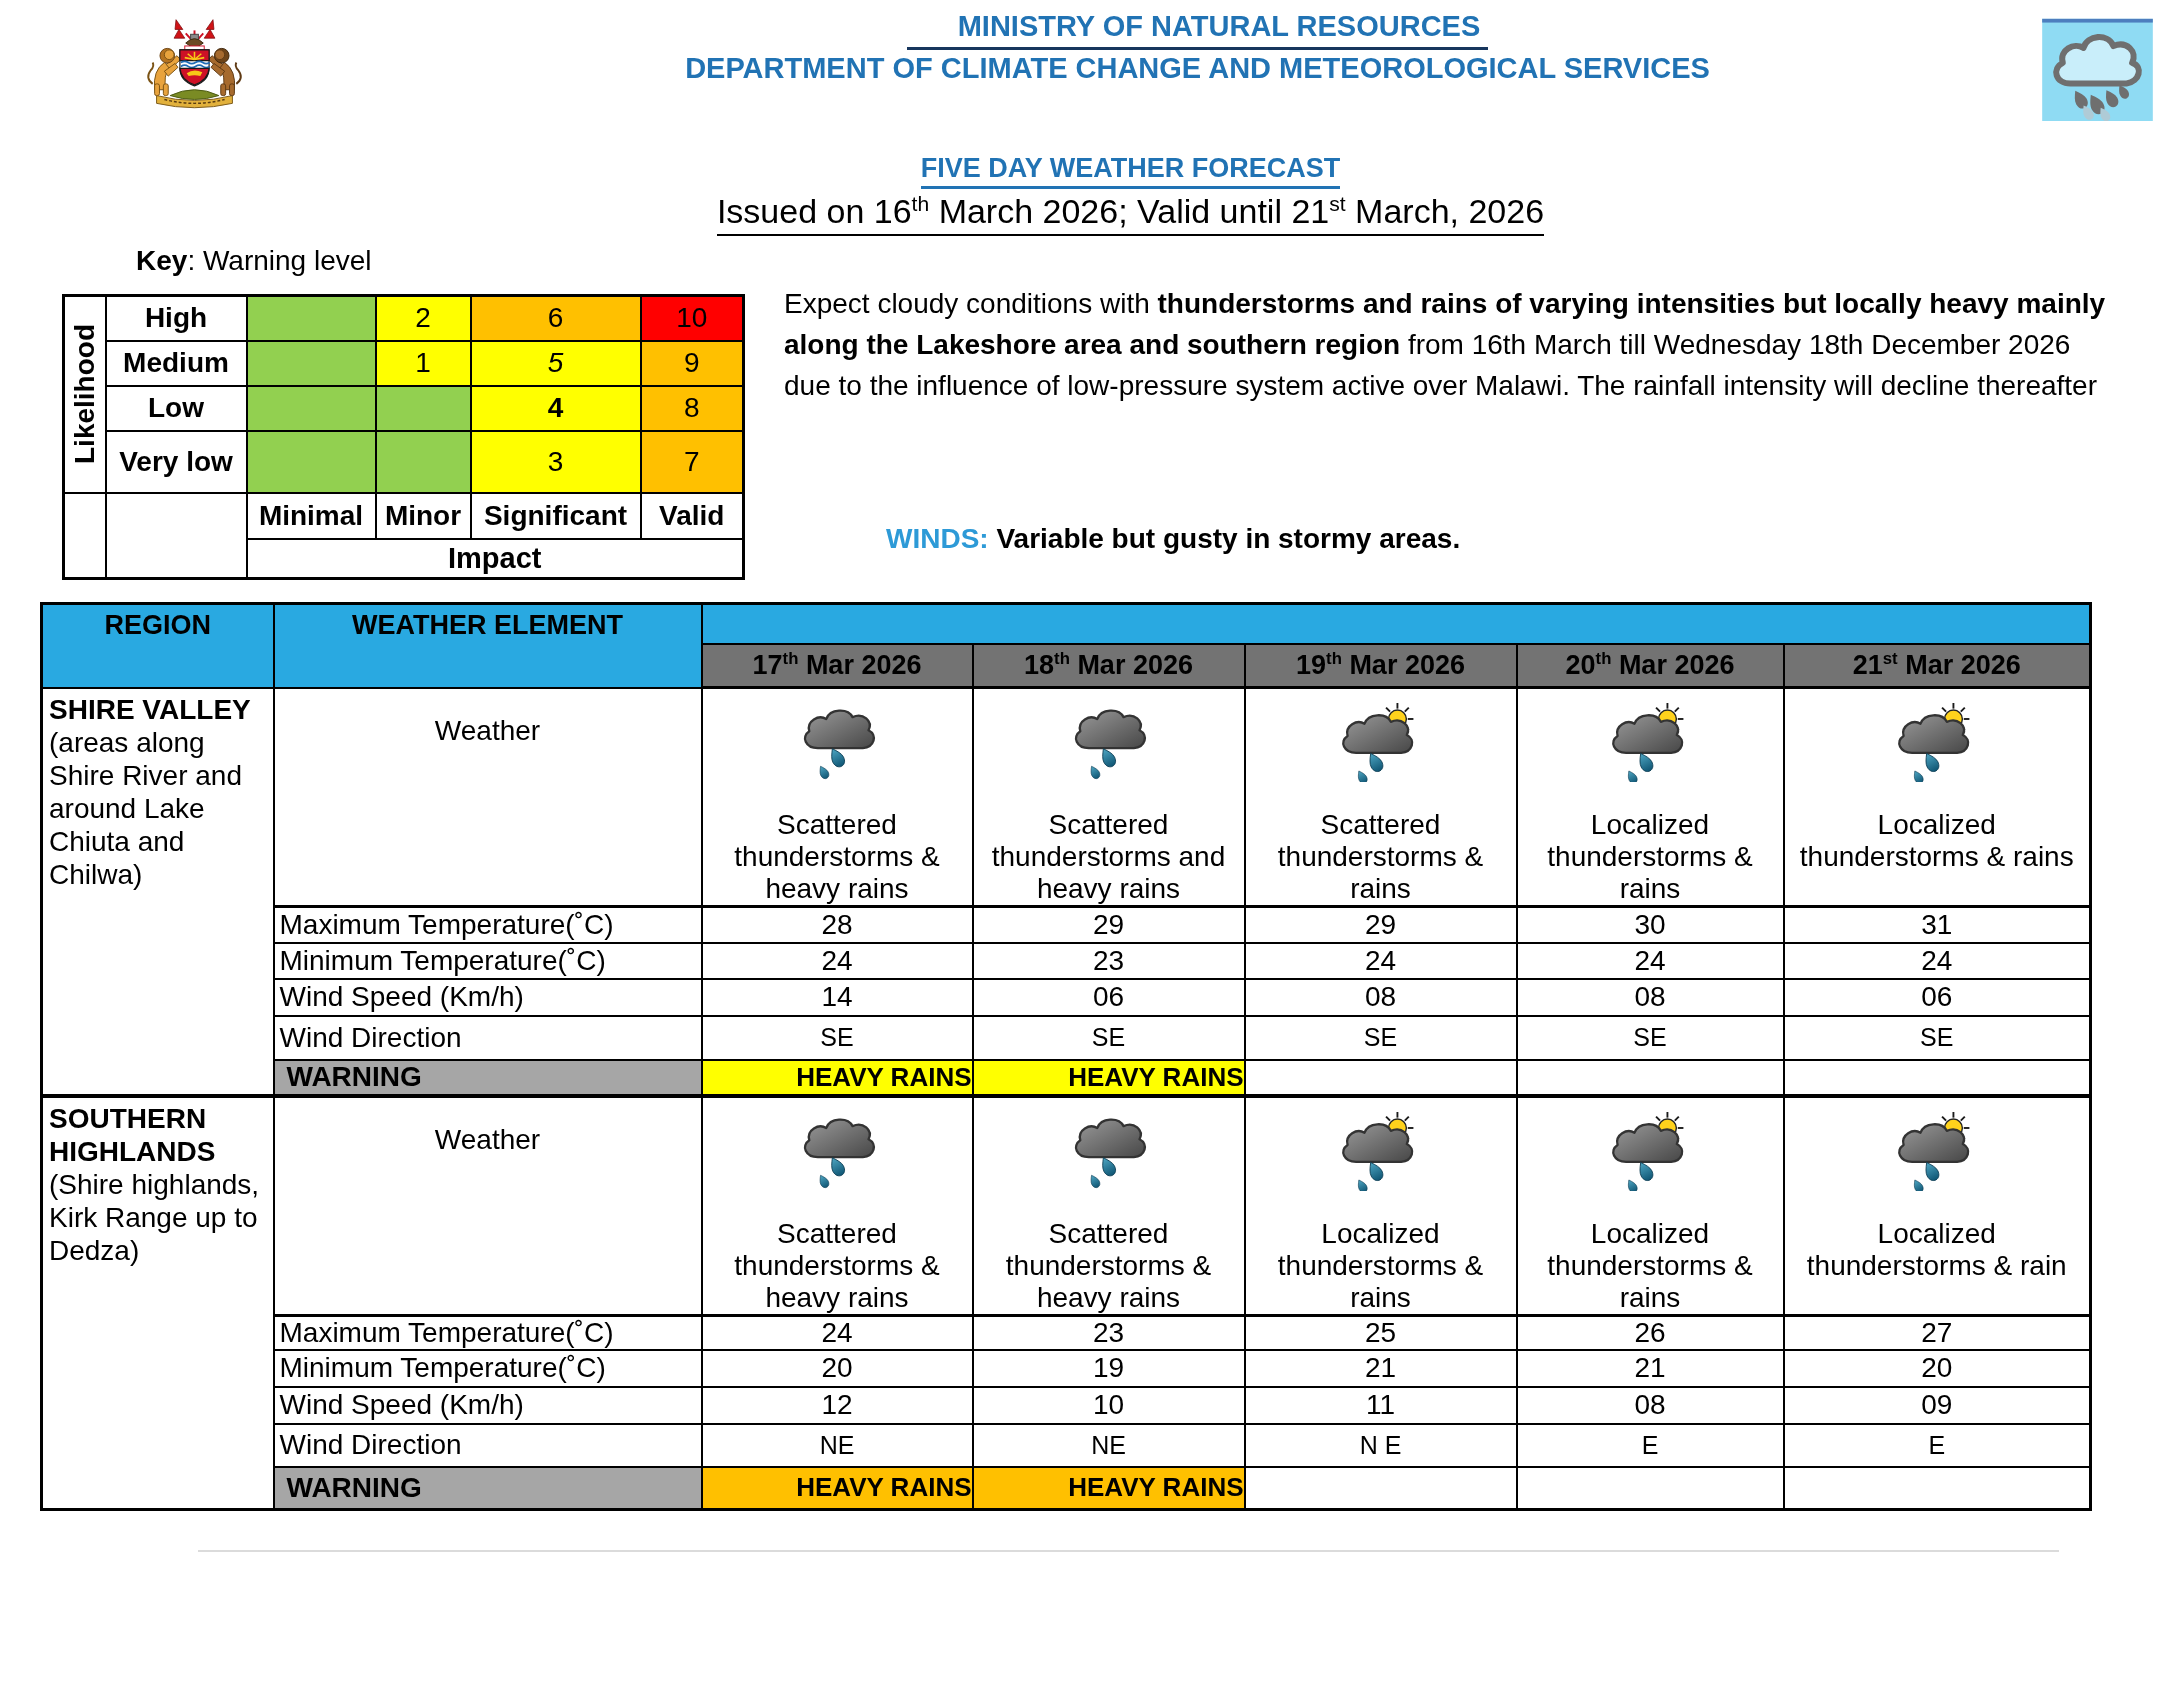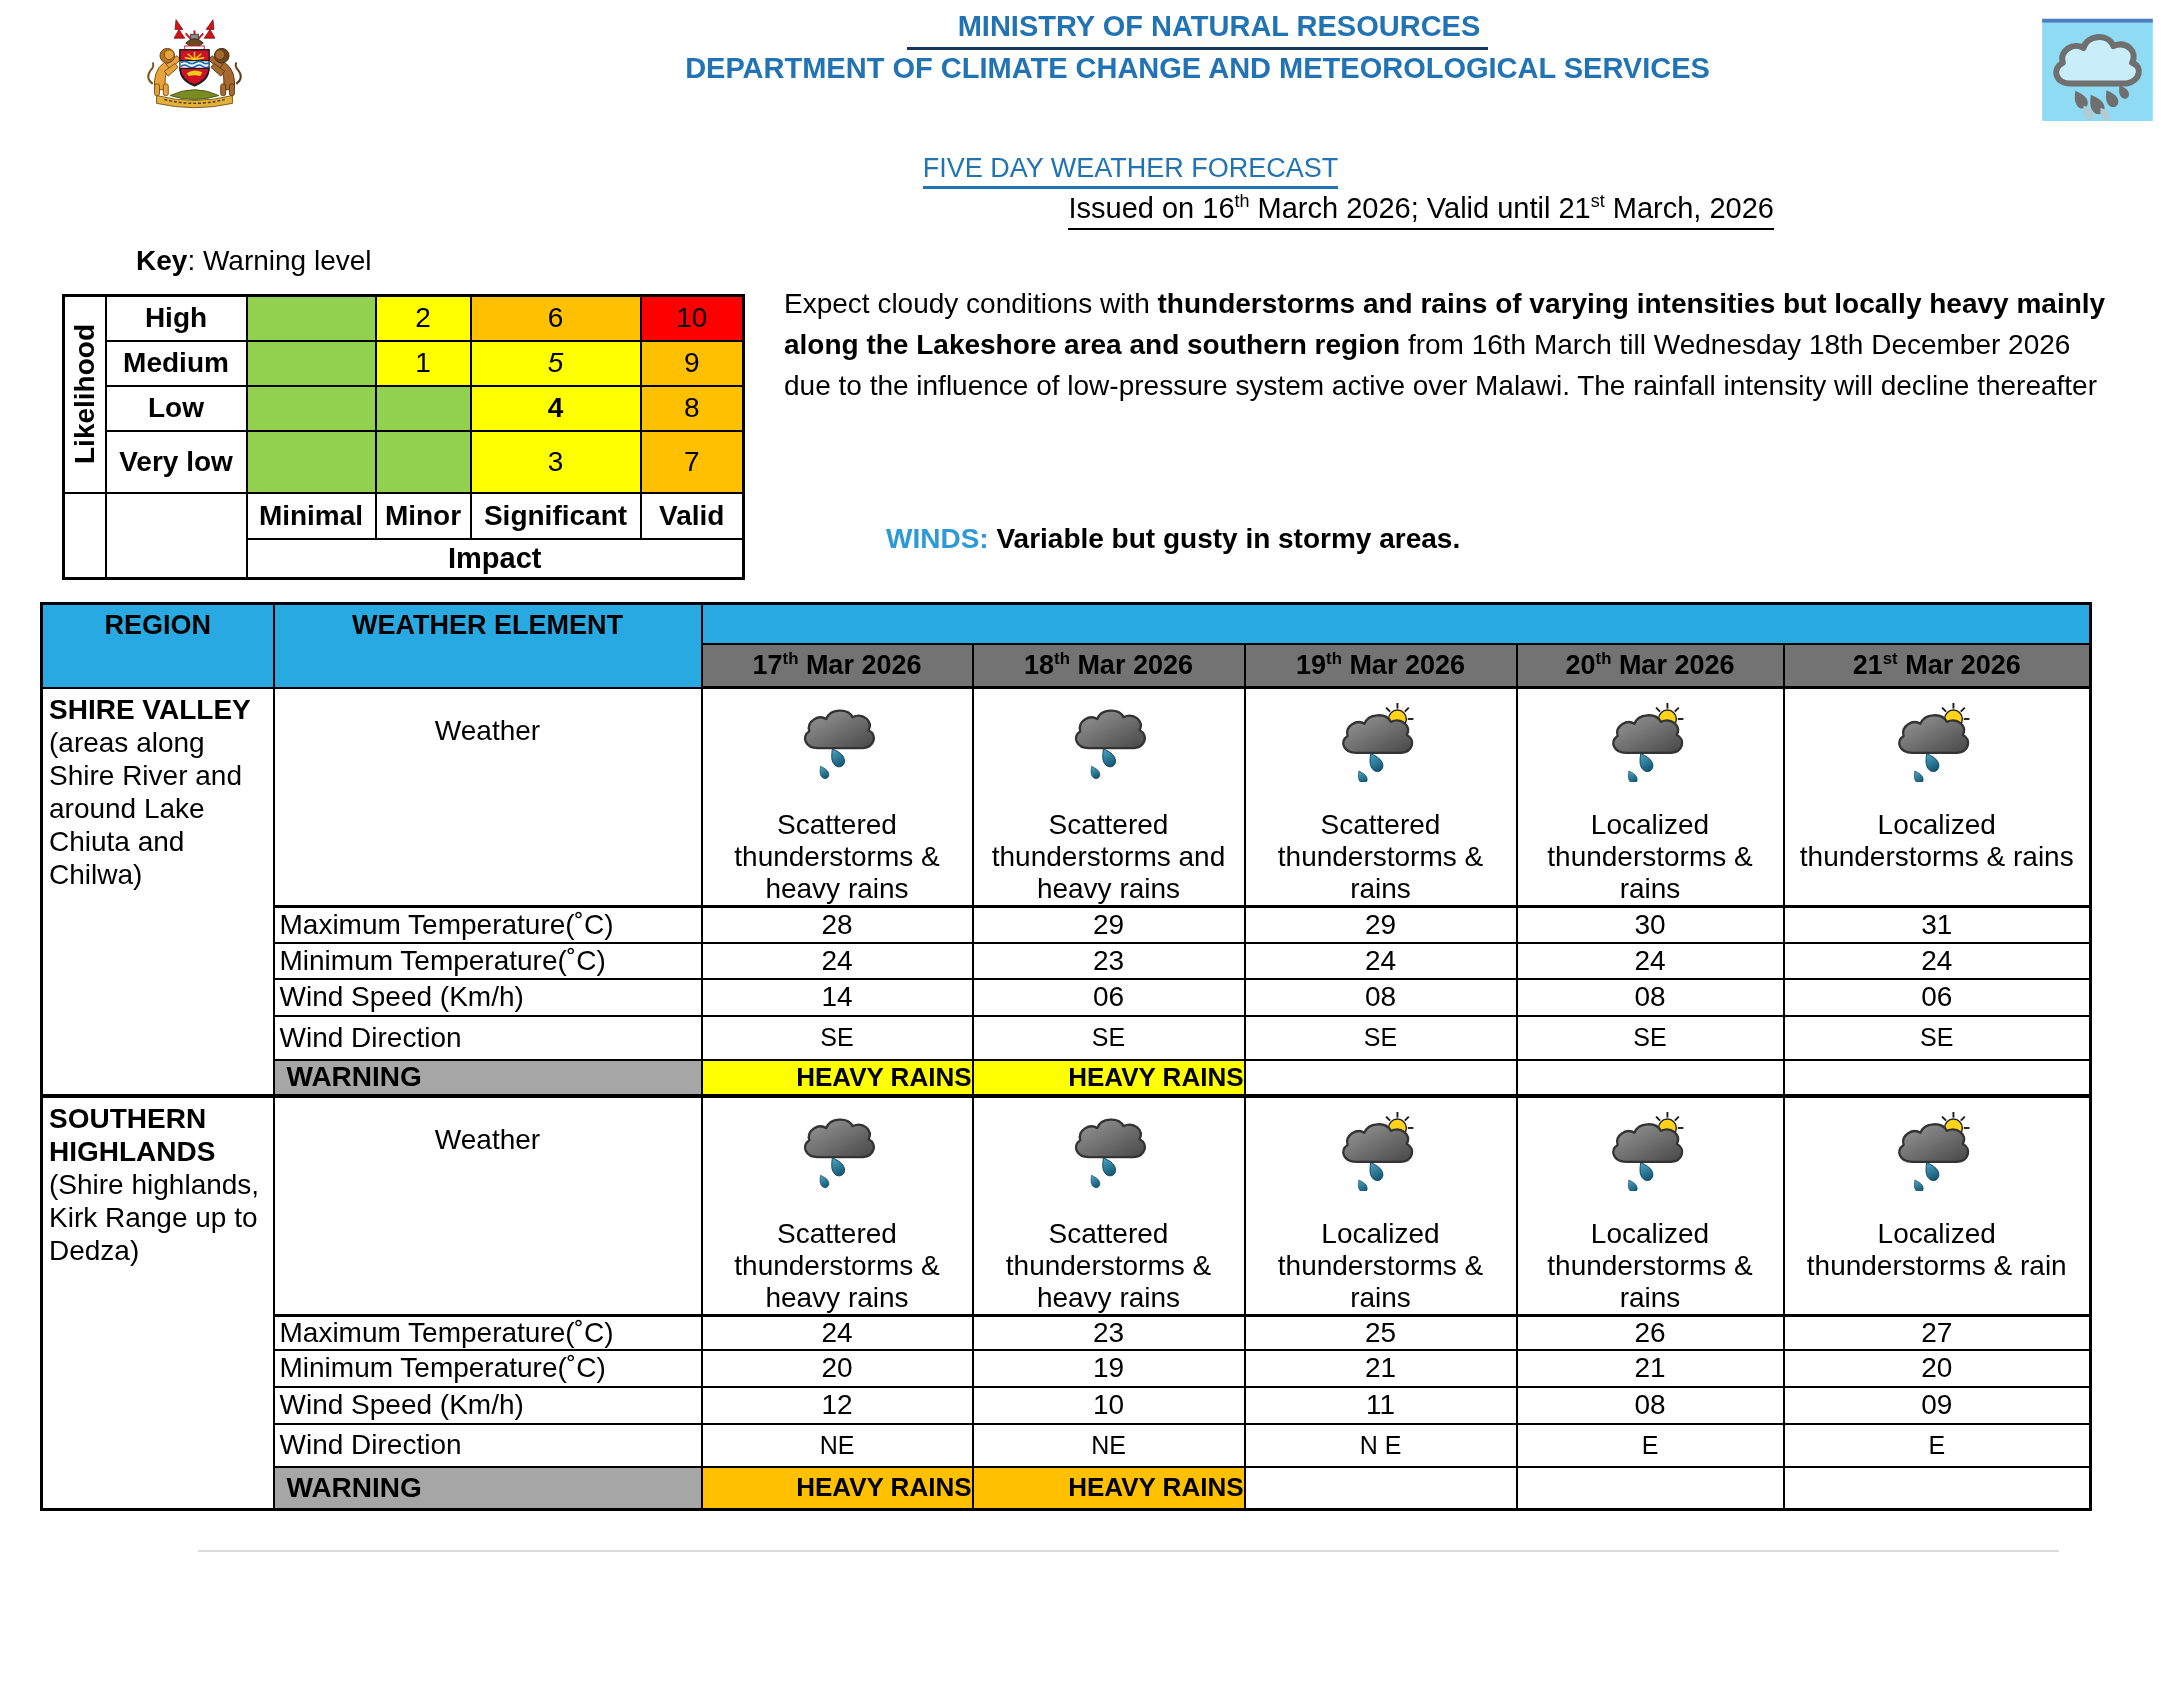--- a/index.html
+++ b/index.html
@@ -15,23 +15,23 @@
 
   
   #coat-of-arms { left:141px; top:12px; width:107px; height:101px; }
   #ministry-header { left:475px; top:8px; width:1445px; text-align:center;
     color:#2173B4; font-weight:bold; font-size:29px; line-height:37px; }
   #ministry-line1 span { display:inline-block; border-bottom:3px solid #17365D; padding:0 8px 2px 51px; }
   #weather-logo { left:2042px; top:16px; width:111px; height:105px; }
 
   
   #doc-title { left:487px; top:153px; width:1287px; text-align:center; }
-  #doc-title .main { display:inline-block; color:#2173B4; font-weight:normal; font-size:27px;
+  #doc-title .main { display:inline-block; color:#2173B4; font-weight:bold; font-size:27px;
     border-bottom:3px solid #2173B4; padding-bottom:2px; }
-  #issued-line { left:487px; top:192px; width:1287px; text-align:right; font-size:29px; }
+  #issued-line { left:487px; top:192px; width:1287px; text-align:center; font-size:34px; }
   #issued-line .u { display:inline-block; border-bottom:2px solid #000; padding-bottom:3px; }
 
   
   #key-label { left:136px; top:245px; font-size:28px; }
   table.keytbl { border-collapse:collapse; table-layout:fixed; border:3px solid #000; }
   table.keytbl td { border:2px solid #000; text-align:center; font-size:28px; padding:0; }
   table.keytbl td.rowlab { font-weight:bold; }
   table.keytbl td.likeli { position:relative; }
   table.keytbl td.likeli span { position:absolute; left:50%; top:50%;
     transform:translate(-50%,-50%) rotate(-90deg); font-weight:bold; font-size:28px; white-space:nowrap; }

